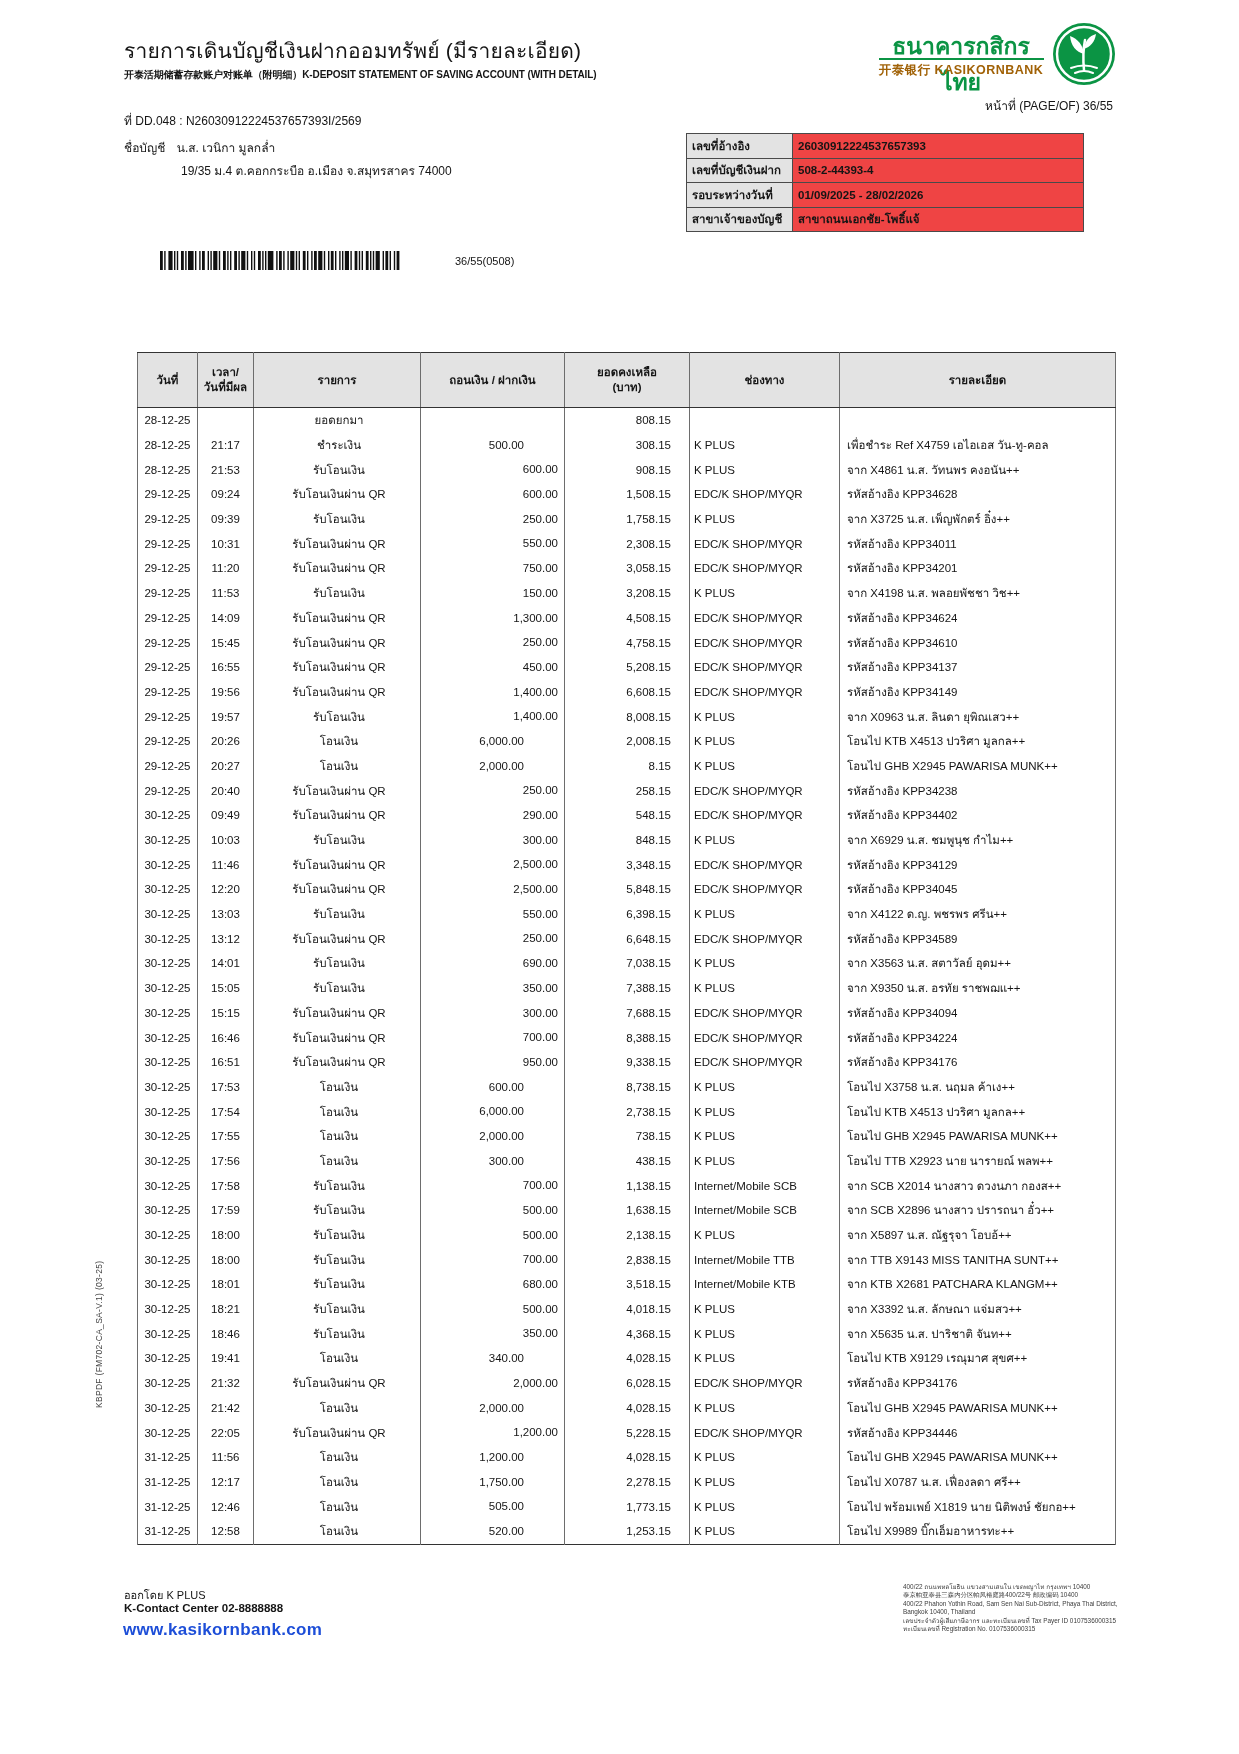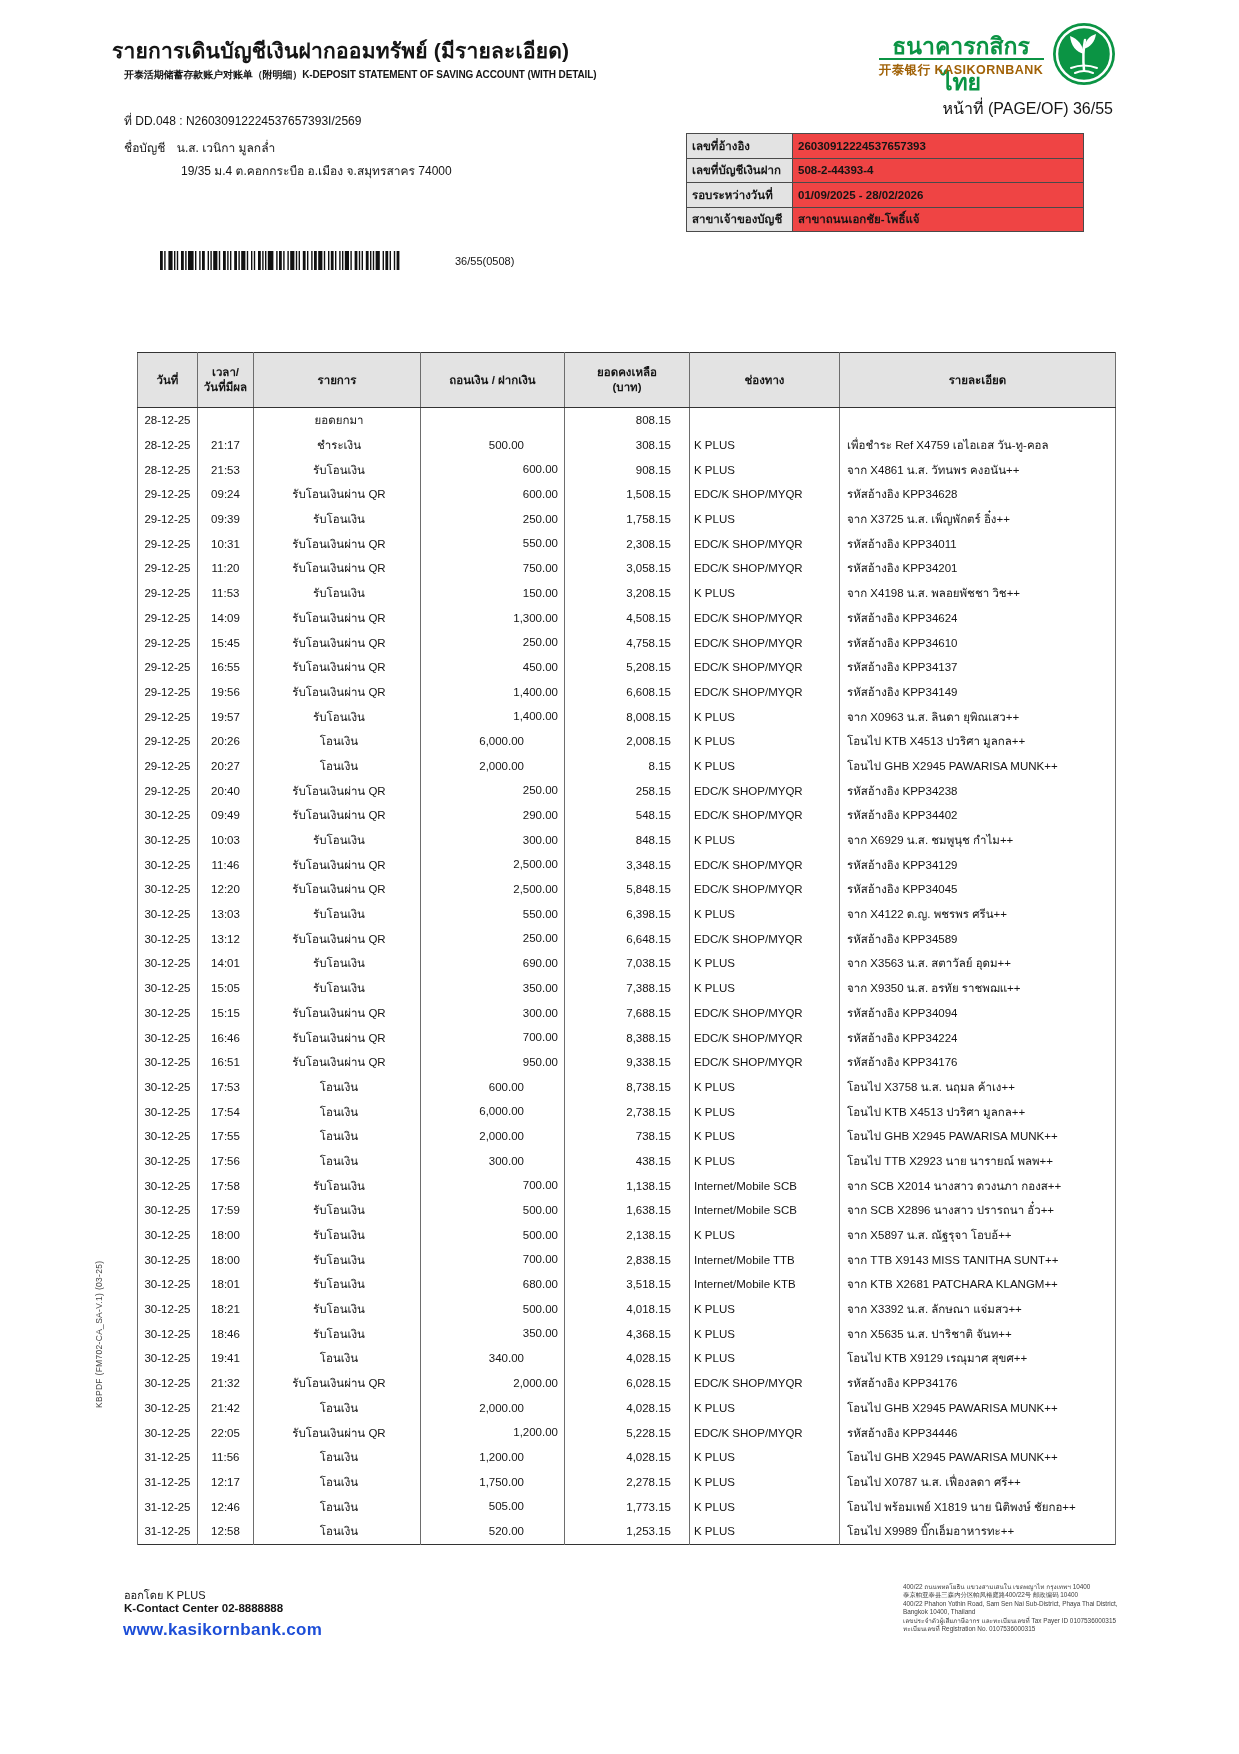--- a/index.html
+++ b/index.html
@@ -1,26 +1,26 @@
 <!DOCTYPE html>
 <html><head>
 <meta charset="utf-8">
 <style>
   html,body{margin:0;padding:0;background:#9a9a9a;}
   .page{position:relative;width:1239px;height:1754px;background:#ffffff;margin:0 auto;
         font-family:"Liberation Sans","DejaVu Sans",sans-serif;color:#151515;overflow:hidden;}
 
   
-  .hdr-title{position:absolute;left:112px;top:34px;font-size:21px;font-weight:bold;letter-spacing:.2px;}
+  .hdr-title{position:absolute;left:124px;top:34px;font-size:21px;font-weight:normal;letter-spacing:.2px;}
   .hdr-sub{position:absolute;left:124px;top:68px;font-size:10px;font-weight:bold;letter-spacing:-.1px;}
   .brand-th{position:absolute;left:876px;top:28px;width:170px;text-align:center;font-size:23px;font-weight:bold;}
   .brand-rule{position:absolute;left:879px;top:58px;width:165px;height:2px;}
   .brand-en{position:absolute;left:876px;top:62px;width:170px;text-align:center;font-size:12.5px;font-weight:bold;letter-spacing:.5px;}
   .logo{position:absolute;left:1052px;top:22px;}
-  .page-of{position:absolute;top:96px;right:126px;font-size:16px;}
+  .page-of{position:absolute;top:96px;right:126px;font-size:12px;}
   .doc-no{position:absolute;left:124px;top:111px;font-size:12px;}
   .acct-line{position:absolute;left:124px;top:138px;font-size:12px;}
   .acct-line .lbl{margin-right:8px;}
   .acct-addr{position:absolute;left:181px;top:161px;font-size:12px;}
 
   
   .info-box{position:absolute;left:686px;top:133px;width:398px;border-collapse:collapse;table-layout:fixed;font-weight:bold;}
   .info-box td{border:1px solid #4a4a4a;height:23.5px;font-size:11.5px;padding:0 0 0 5px;vertical-align:middle;}
   .info-box td.ib-label{width:100px;background:#e3e3e3;}
   .info-box td.ib-value{background:#ef4444;}

